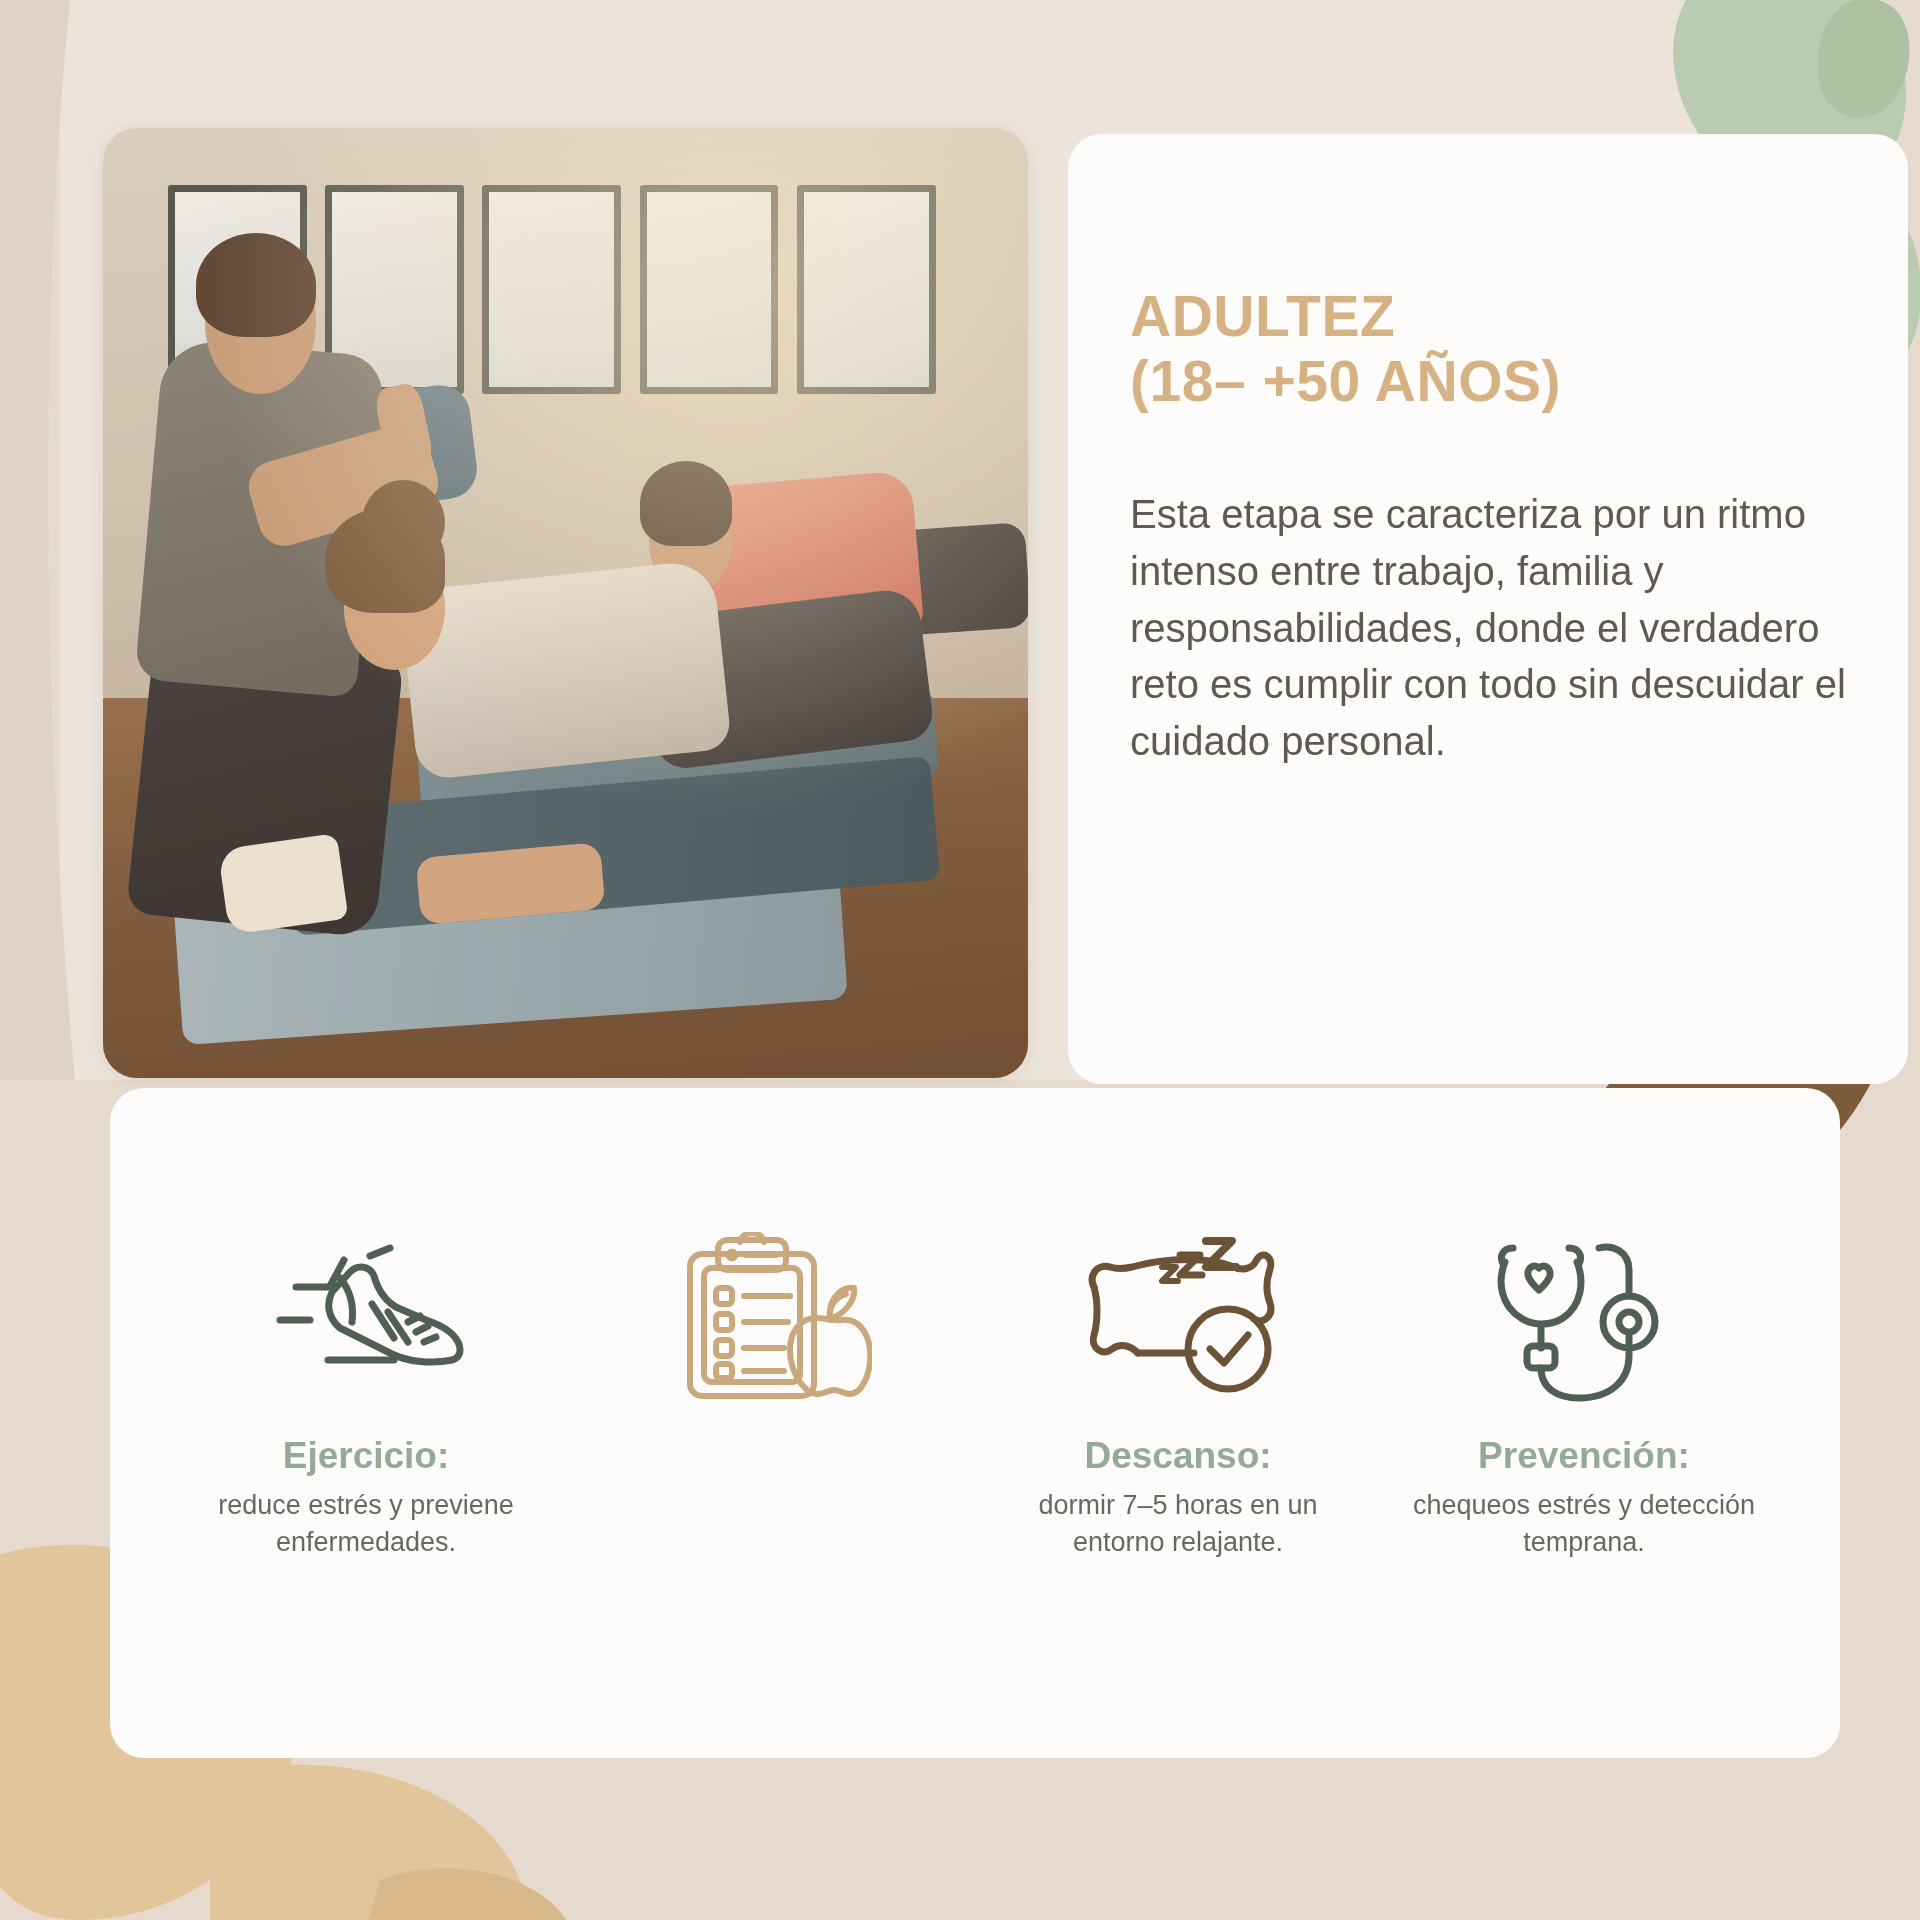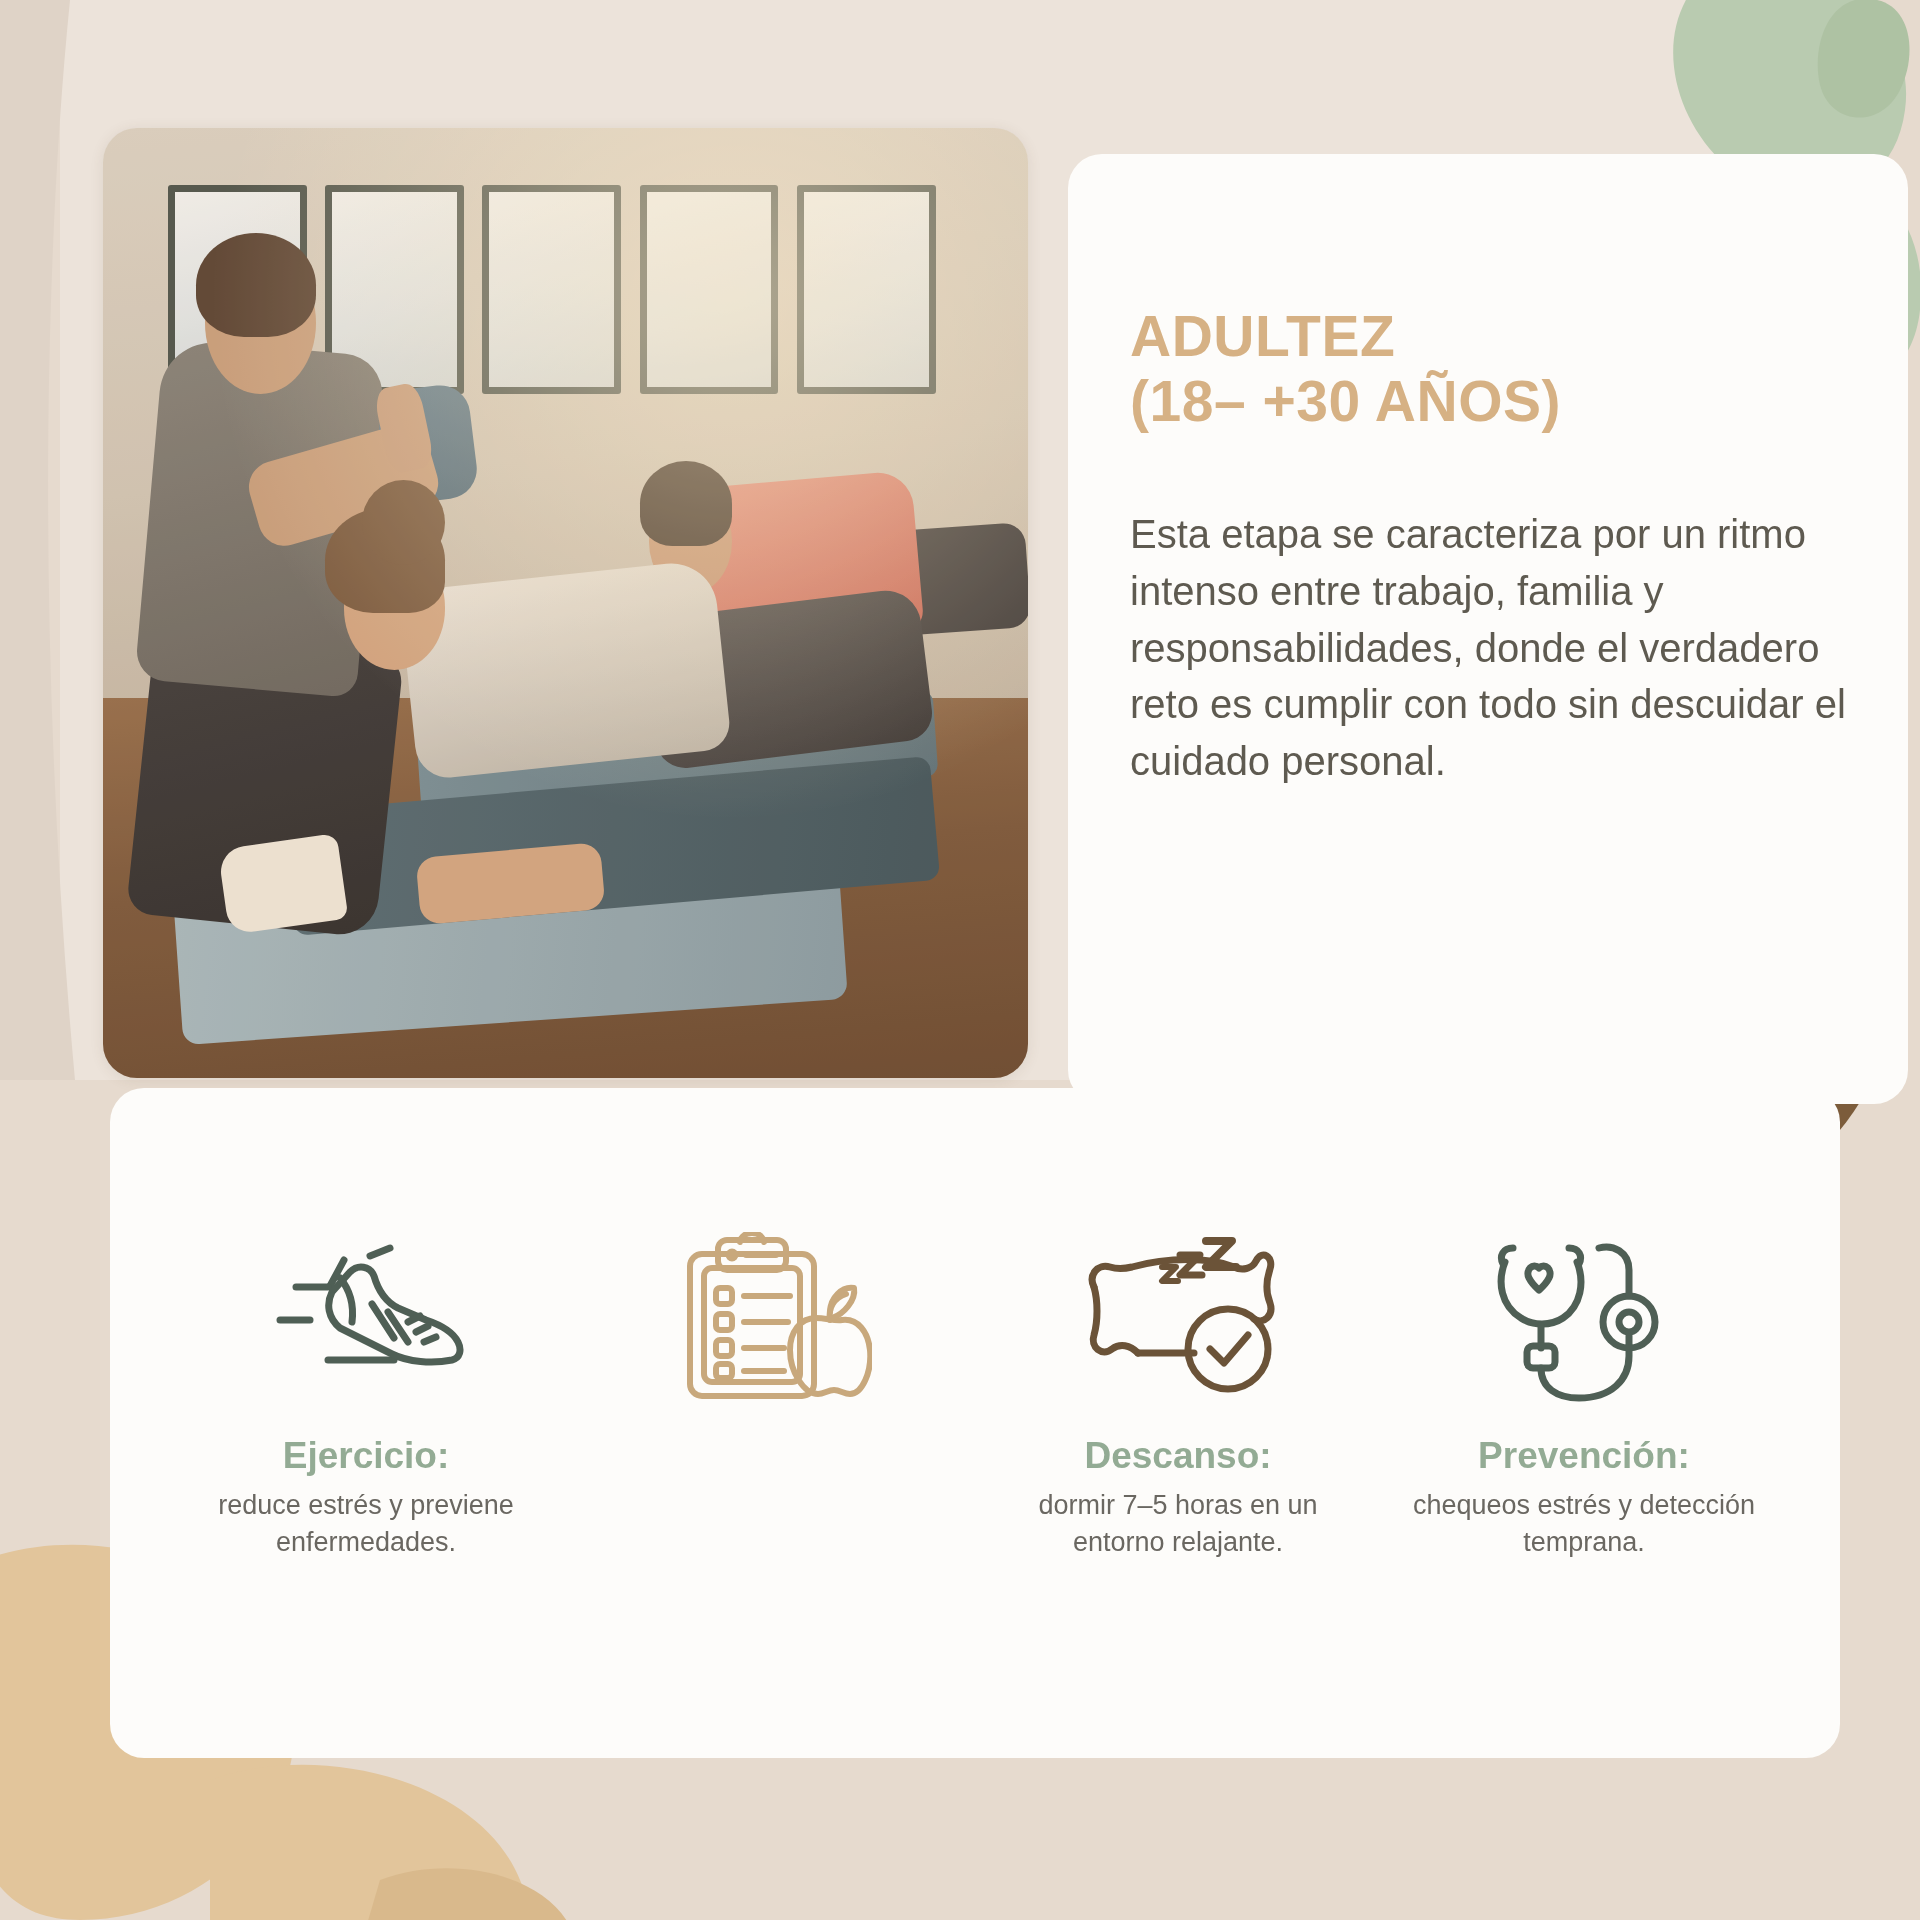--- a/index.html
+++ b/index.html
@@ -28,21 +28,20 @@
     position:absolute; left:103px; top:128px; width:925px; height:950px;
     border-radius:34px; overflow:hidden; z-index:3;
     box-shadow:0 2px 14px rgba(90,70,50,.10);
   }
   .photo-inner{ position:absolute; inset:0; }
 
   .text-card{
     position:absolute; left:1068px; top:134px; width:840px; height:950px;
     background:#fdfcfa; border-radius:34px; z-index:3;
     padding:150px 62px 0 62px;
-    margin-top:20px;
   }
   .card-title{
     color:#d6b184; font-size:57px; font-weight:bold; line-height:1.14;
     letter-spacing:.5px;
   }
   .card-body{
     margin-top:72px; color:#5e5a50; font-size:40px; line-height:1.42;
     font-weight:300;
   }
 
@@ -185,21 +184,21 @@
     <div class="ph-arms-f"></div>
     <div class="ph-shoe"></div>
     <div class="ph-glow"></div>
     <div class="ph-warm"></div>
   </div>
 </div>
 
 <div class="text-card">
   <div class="card-title">
     <div>ADULTEZ</div>
-    <div>(18– +30 AÑOS)</div>
+    <div>(18– +50 AÑOS)</div>
   </div>
   <div class="card-body">Esta etapa se caracteriza por un ritmo intenso entre trabajo, familia y responsabilidades, donde el verdadero reto es cumplir con todo sin descuidar el cuidado personal.</div>
 </div>
 
 <div class="features-card">
 
   <div class="feature">
     <div class="feature-icon">
       <svg width="200" height="155" viewBox="0 0 200 155" fill="none" stroke="#4f5f55" stroke-width="7" stroke-linecap="round" stroke-linejoin="round">
         <path d="M78 18 L64 44"></path>

